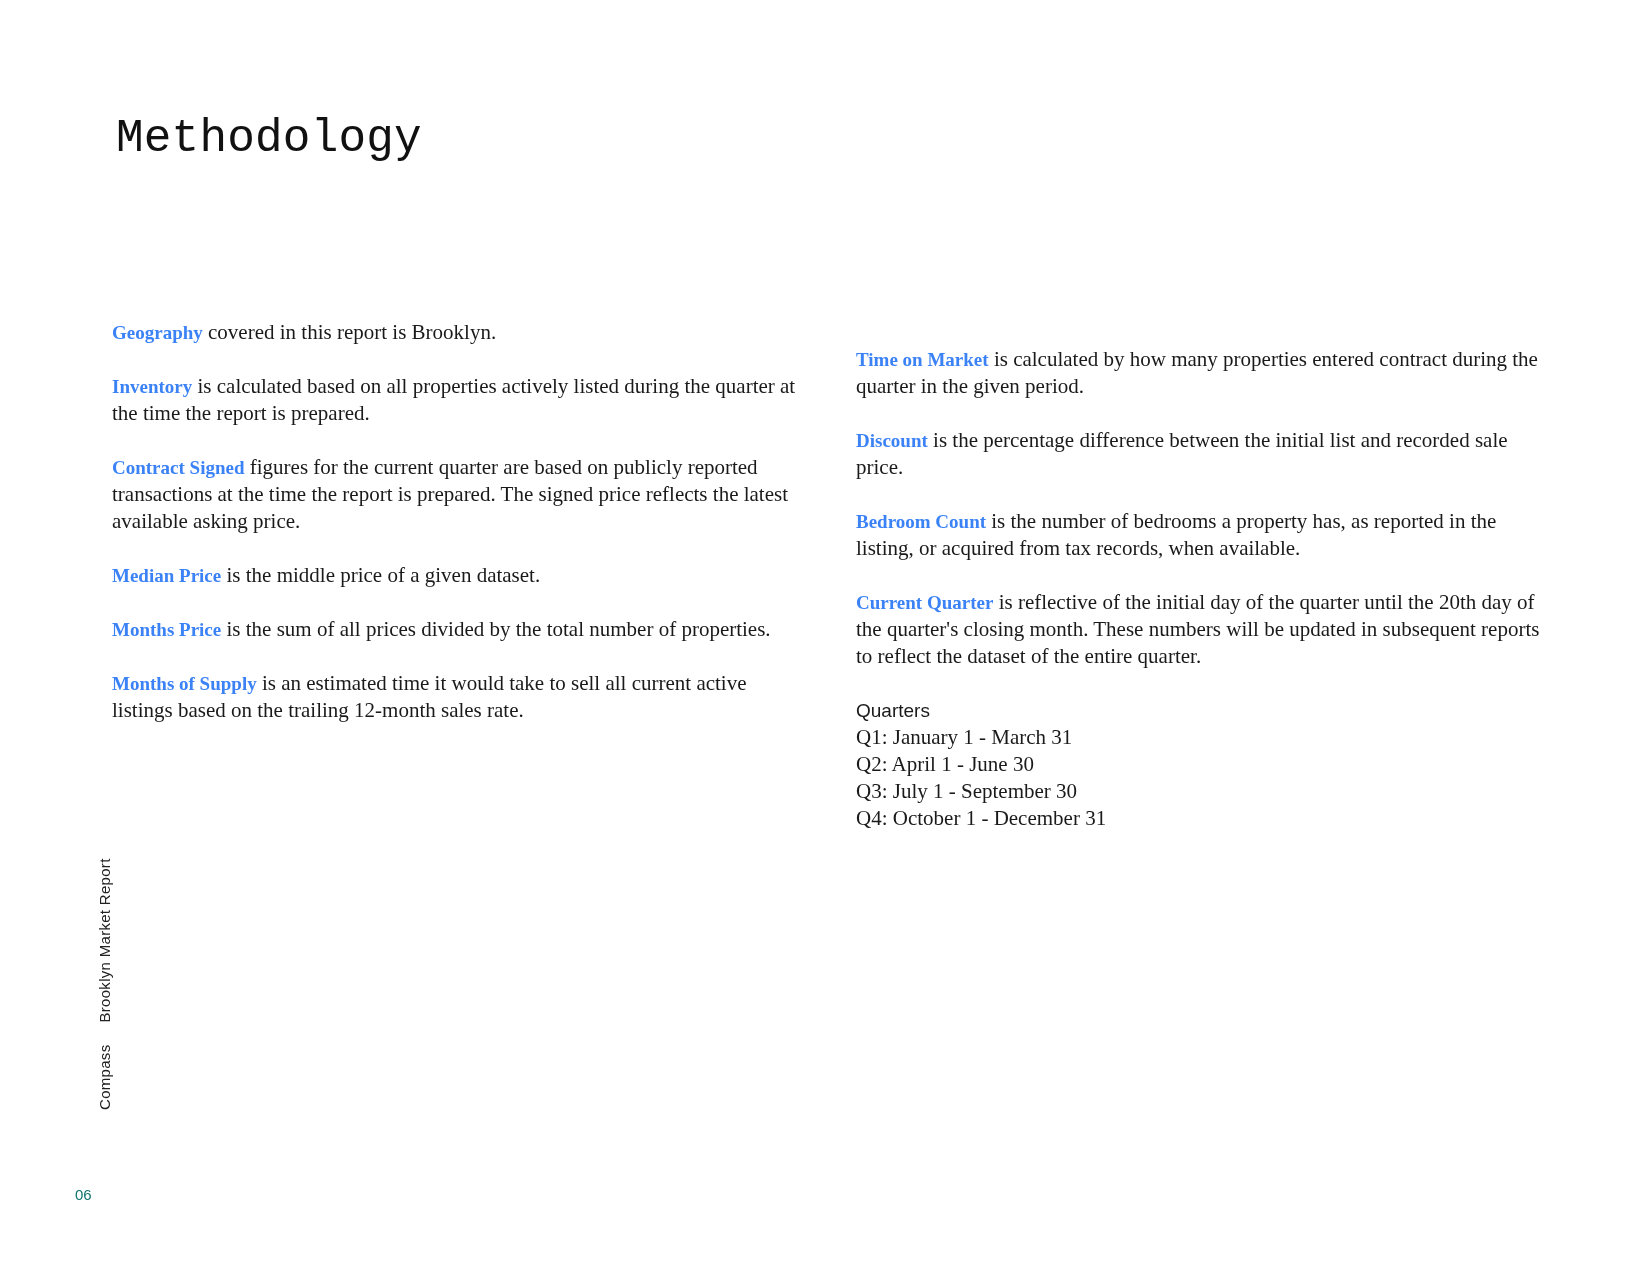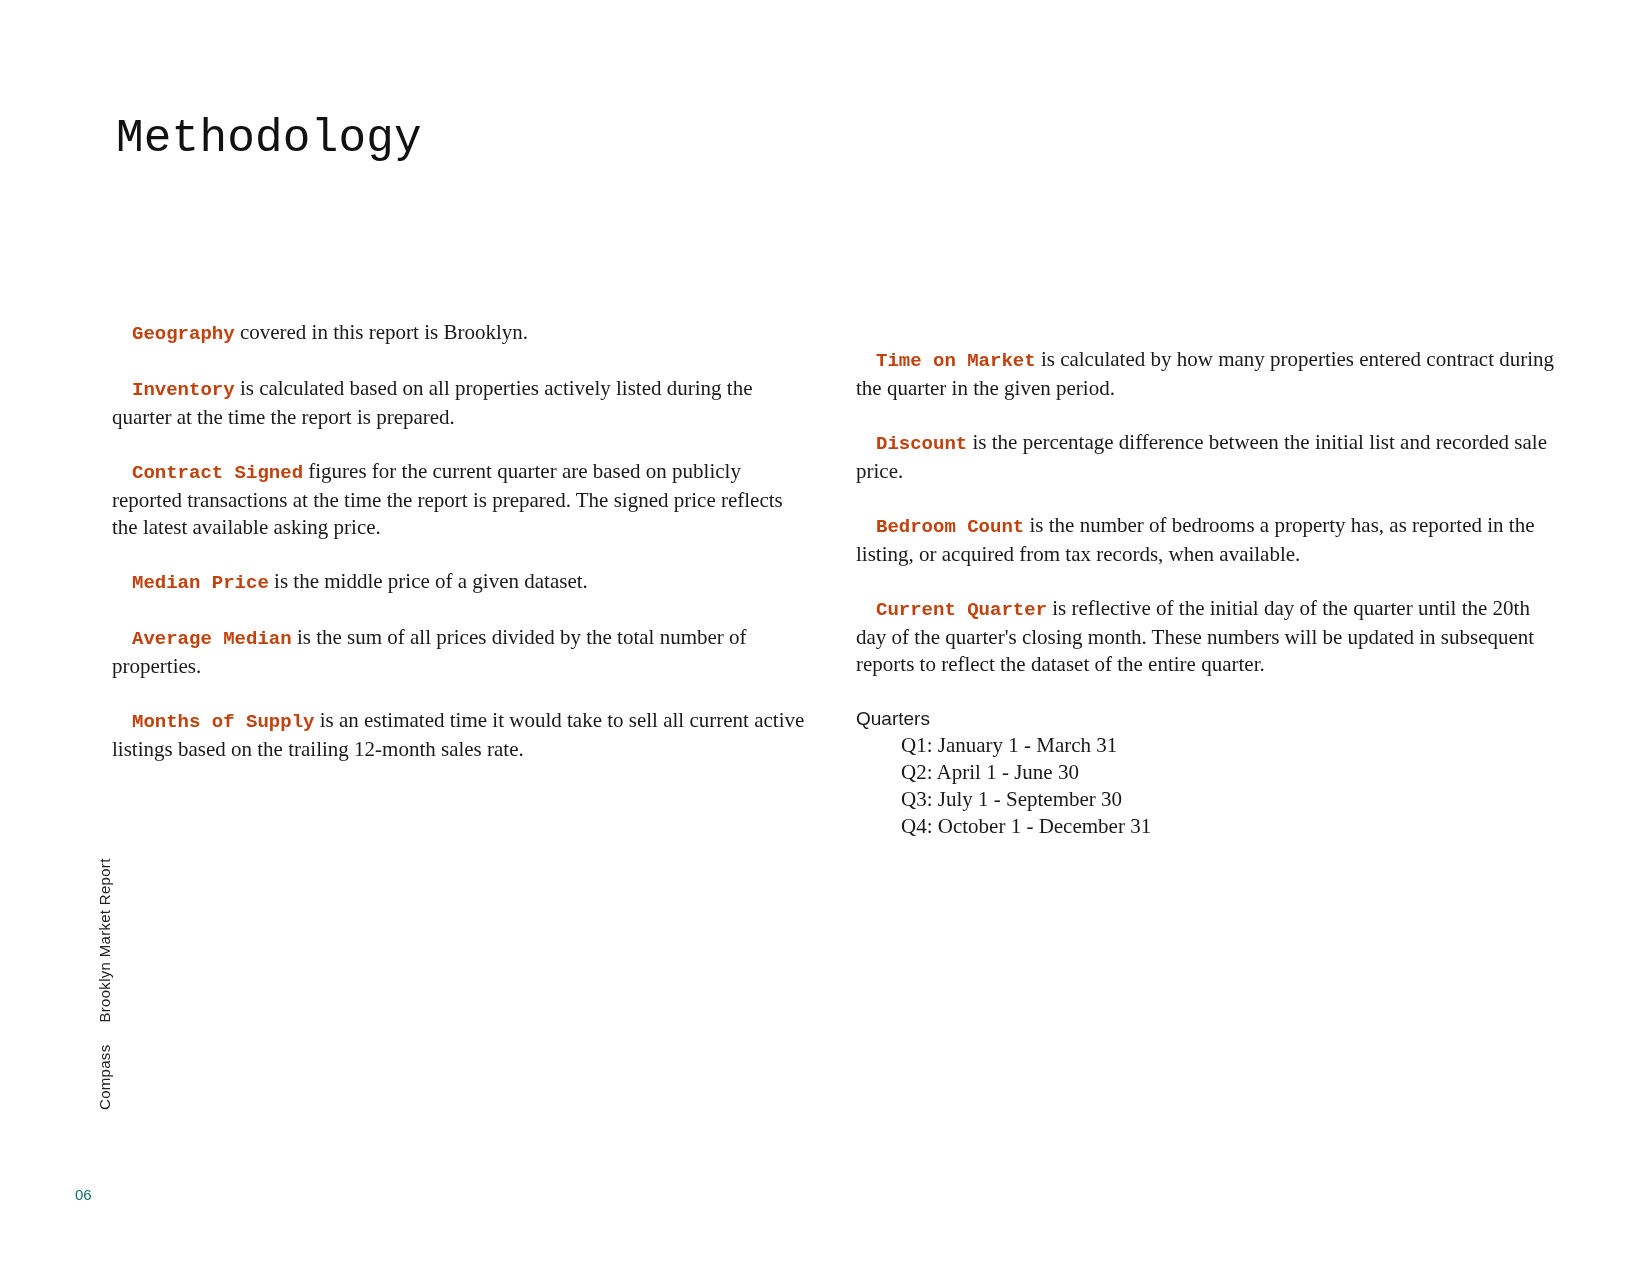--- a/index.html
+++ b/index.html
@@ -29,33 +29,32 @@
       position: absolute;
       font-family: "Liberation Serif", "DejaVu Serif", serif;
       font-size: 21px;
       line-height: 27px;
       color: #1a1a1a;
     }
     .col-left { left: 112px; top: 319px; width: 700px; }
     .col-right { left: 856px; top: 346px; width: 700px; }
     .para { margin: 0 0 27px 0; }
     .term {
-      font-family: Liberation Mono, monospace;
+      font-family: Liberation Serif, serif;
       font-weight: bold;
       font-size: 19px;
-      color: #c2410c;
-      margin-left: 20px;
+      color: #3b82f6;
     }
     .quarters-heading {
       font-family: "Liberation Sans", "DejaVu Sans", sans-serif;
       font-weight: normal;
       font-size: 19px;
       display: block;
     }
-    .quarter-line { display: block; margin-left: 45px; }
+    .quarter-line { display: block; }
     .side-label {
       position: absolute;
       left: 96px;
       top: 1110px;
       transform: rotate(-90deg);
       transform-origin: left top;
       font-family: "Liberation Sans", "DejaVu Sans", sans-serif;
       font-size: 15px;
       color: #222222;
       white-space: nowrap;
@@ -74,21 +73,21 @@
 </head>
 <body>
 
 <h1 class="title">Methodology</h1>
 
 <div class="col col-left">
   <p class="para"><span class="term">Geography</span><span> covered in this report is Brooklyn.</span></p>
   <p class="para"><span class="term">Inventory</span><span> is calculated based on all properties actively listed during the quarter at the time the report is prepared.</span></p>
   <p class="para"><span class="term">Contract Signed</span><span> figures for the current quarter are based on publicly reported transactions at the time the report is prepared. The signed price reflects the latest available asking price.</span></p>
   <p class="para"><span class="term">Median Price</span><span> is the middle price of a given dataset.</span></p>
-  <p class="para"><span class="term">Average Median</span><span> is the sum of all prices divided by the total number of properties.</span></p>
+  <p class="para"><span class="term">Months Price</span><span> is the sum of all prices divided by the total number of properties.</span></p>
   <p class="para"><span class="term">Months of Supply</span><span> is an estimated time it would take to sell all current active listings based on the trailing 12-month sales rate.</span></p>
 </div>
 
 <div class="col col-right">
   <p class="para"><span class="term">Time on Market</span><span> is calculated by how many properties entered contract during the quarter in the given period.</span></p>
   <p class="para"><span class="term">Discount</span><span> is the percentage difference between the initial list and recorded sale price.</span></p>
   <p class="para"><span class="term">Bedroom Count</span><span> is the number of bedrooms a property has, as reported in the listing, or acquired from tax records, when available.</span></p>
   <p class="para"><span class="term">Current Quarter</span><span> is reflective of the initial day of the quarter until the 20th day of the quarter's closing month. These numbers will be updated in subsequent reports to reflect the dataset of the entire quarter.</span></p>
   <div class="para">
     <span class="quarters-heading">Quarters</span>

